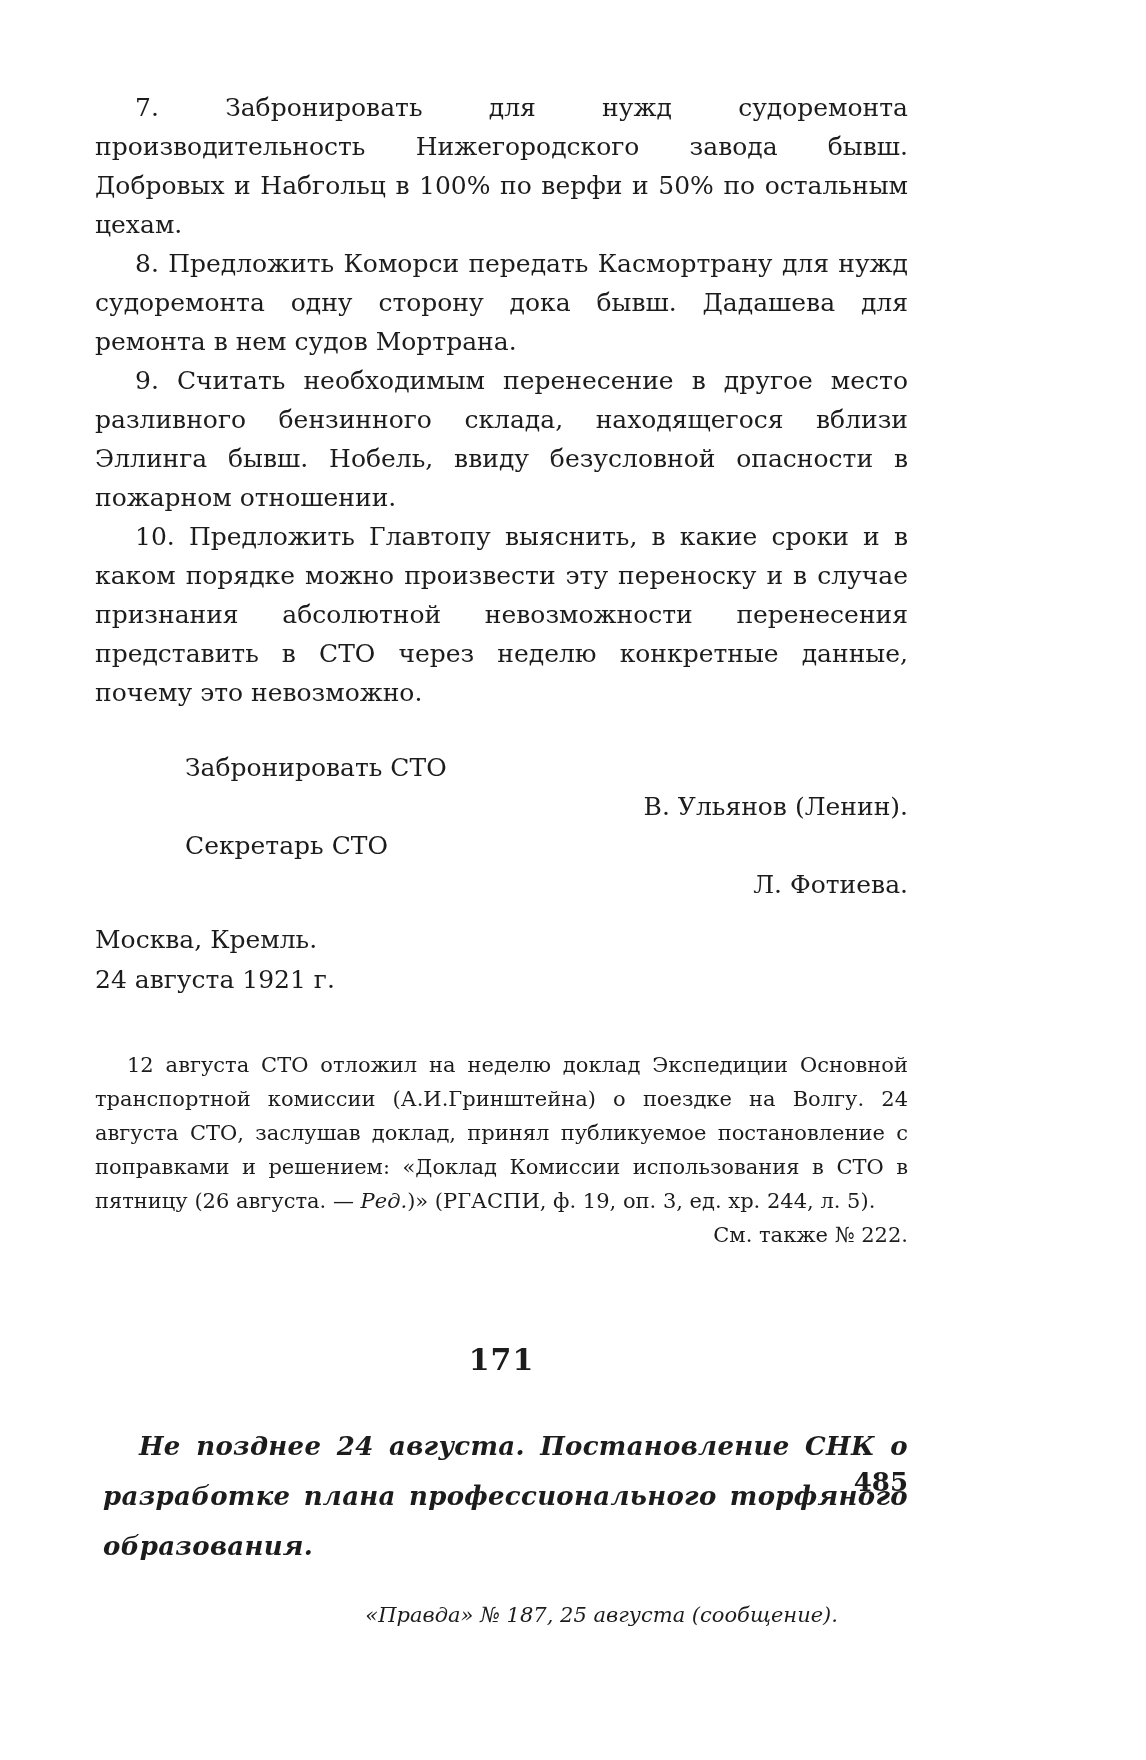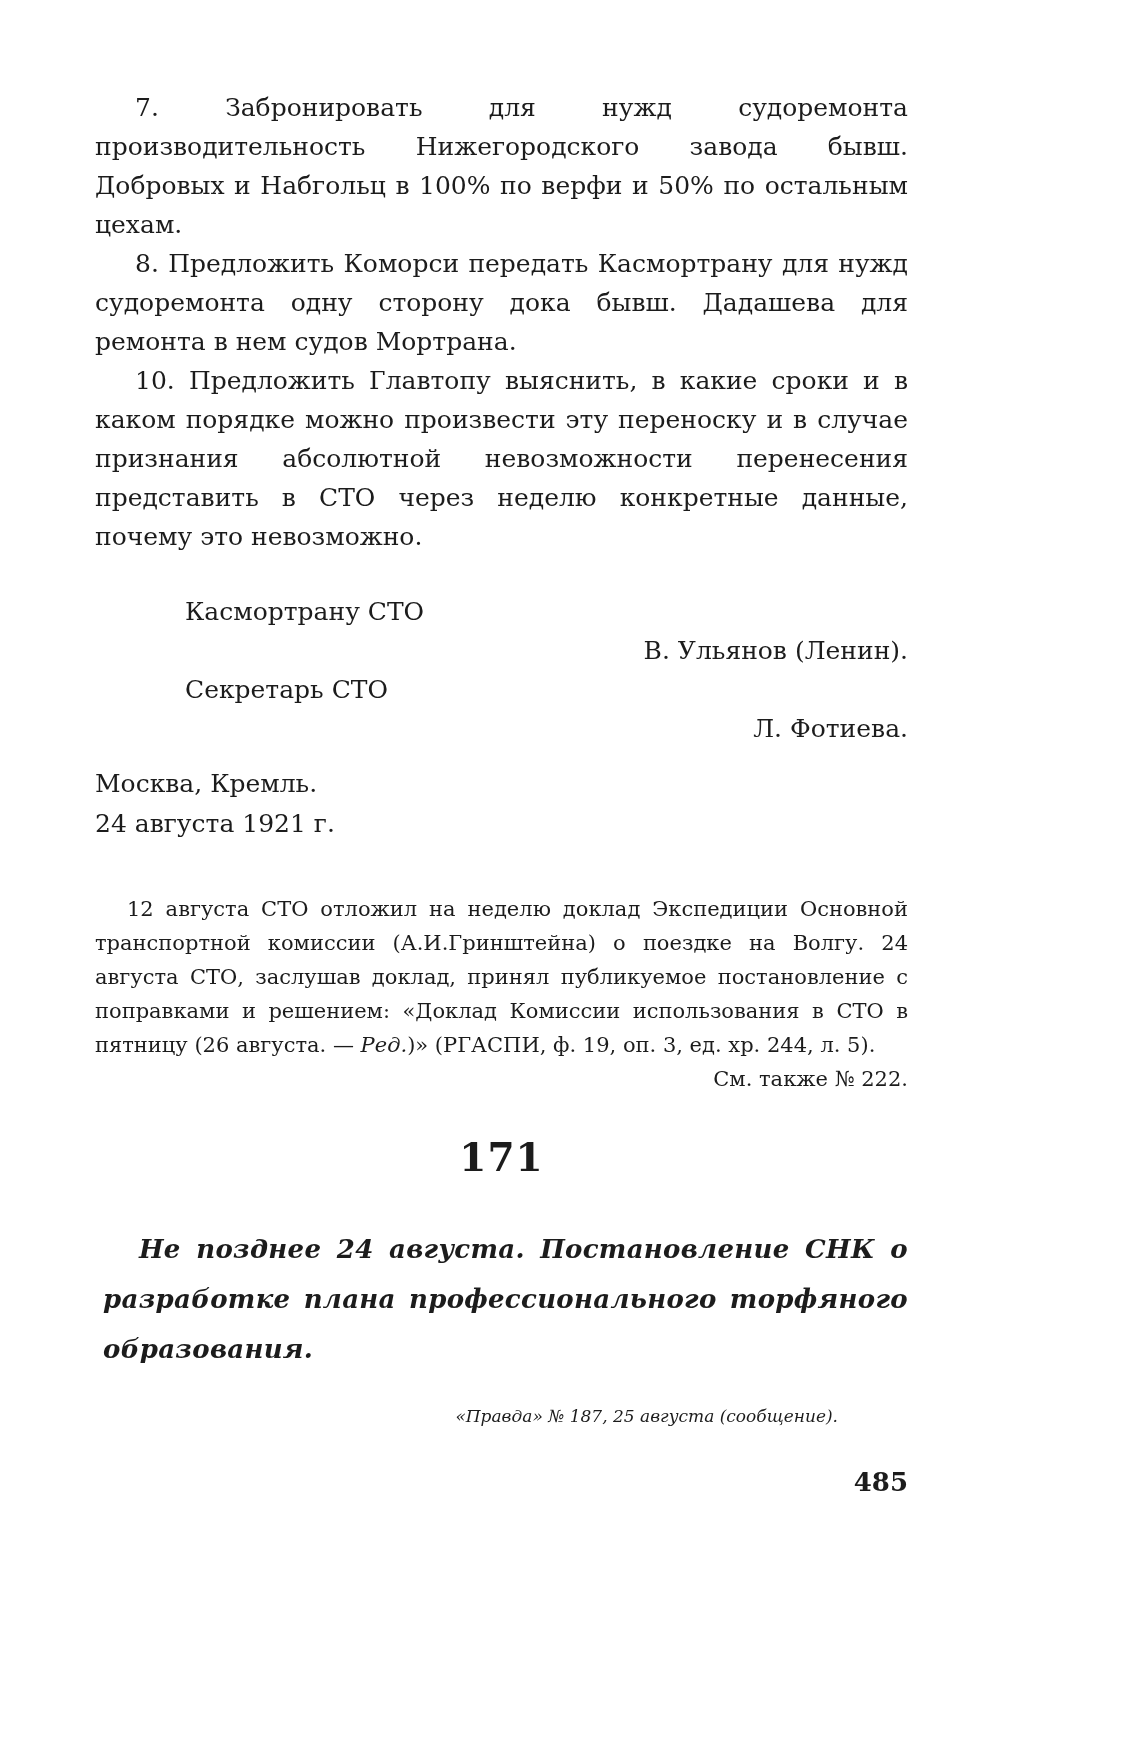--- a/index.html
+++ b/index.html
@@ -59,40 +59,40 @@
     text-align: justify;
     text-align-last: left;
     text-indent: 32px;
   }
   .footnote-see {
     margin: 0;
     text-indent: 32px;
     text-align: right;
   }
   .entry-number {
-    margin: 38px 0 0 0;
+    margin: 90px 0 0 0;
     text-align: center;
-    font-size: 39px;
+    font-size: 30px;
     font-weight: bold;
     letter-spacing: 1px;
   }
   .entry-title {
     margin: 44px 0 0 8px;
     font-size: 26px;
     line-height: 50px;
     font-style: italic;
     font-weight: bold;
     text-align: justify;
     text-align-last: left;
     text-indent: 36px;
     letter-spacing: 0.3px;
   }
   .entry-source {
     margin: 32px 70px 0 0;
-    font-size: 17px;
+    font-size: 21px;
     font-style: italic;
     text-align: right;
   }
   .page-number {
     position: absolute;
     left: 95px;
     top: 1467px;
     width: 813px;
     text-align: right;
     font-size: 26px;
@@ -100,24 +100,25 @@
   }
 </style>
 </head>
 <body>
 
 <div class="page">
   <div class="content">
 
     <p class="body-para first">7. Забронировать для нужд судоремонта производительность Нижегородского завода бывш. Добровых и Набгольц в 100% по верфи и 50% по остальным цехам.</p>
     <p class="body-para">8. Предложить Коморси передать Касмортрану для нужд судоремонта одну сторону дока бывш. Дадашева для ремонта в нем судов Мортрана.</p>
+    <p class="body-para">9. Считать необходимым перенесение в другое место разливного бензинного склада, находящегося вблизи Эллинга бывш. Нобель, ввиду безусловной опасности в пожарном отношении.</p>
     <p class="body-para">10. Предложить Главтопу выяснить, в какие сроки и в каком порядке можно произвести эту переноску и в случае признания абсолютной невозможности перенесения представить в СТО через неделю конкретные данные, почему это невозможно.</p>
 
     <div class="sig-block">
-      <div class="sig-role">Касмортрану СТО</div>
+      <div class="sig-role">Забронировать СТО</div>
       <div class="sig-name">В. Ульянов (Ленин).</div>
       <div class="sig-role">Секретарь СТО</div>
       <div class="sig-name">Л. Фотиева.</div>
     </div>
 
     <div class="dateline">
       <div>Москва, Кремль.</div>
       <div>24 августа 1921 г.</div>
     </div>
 

